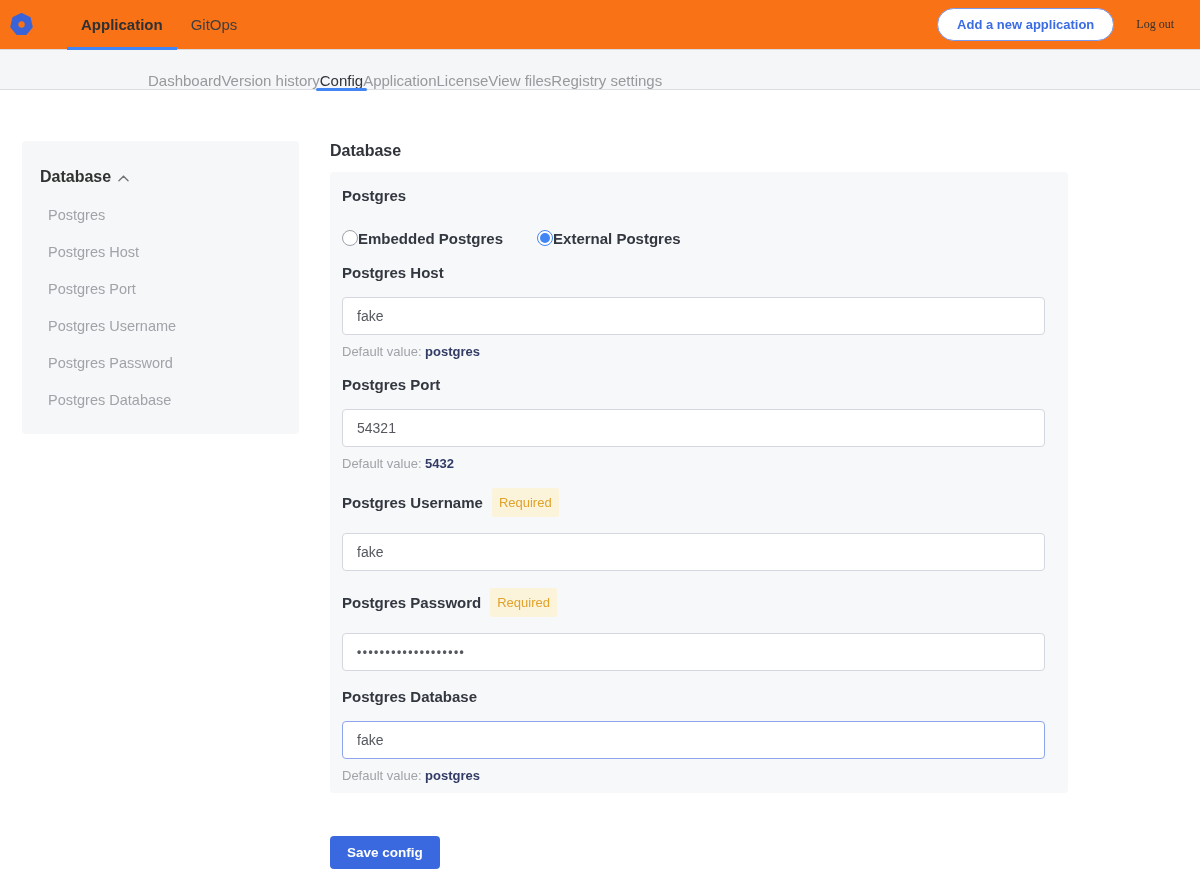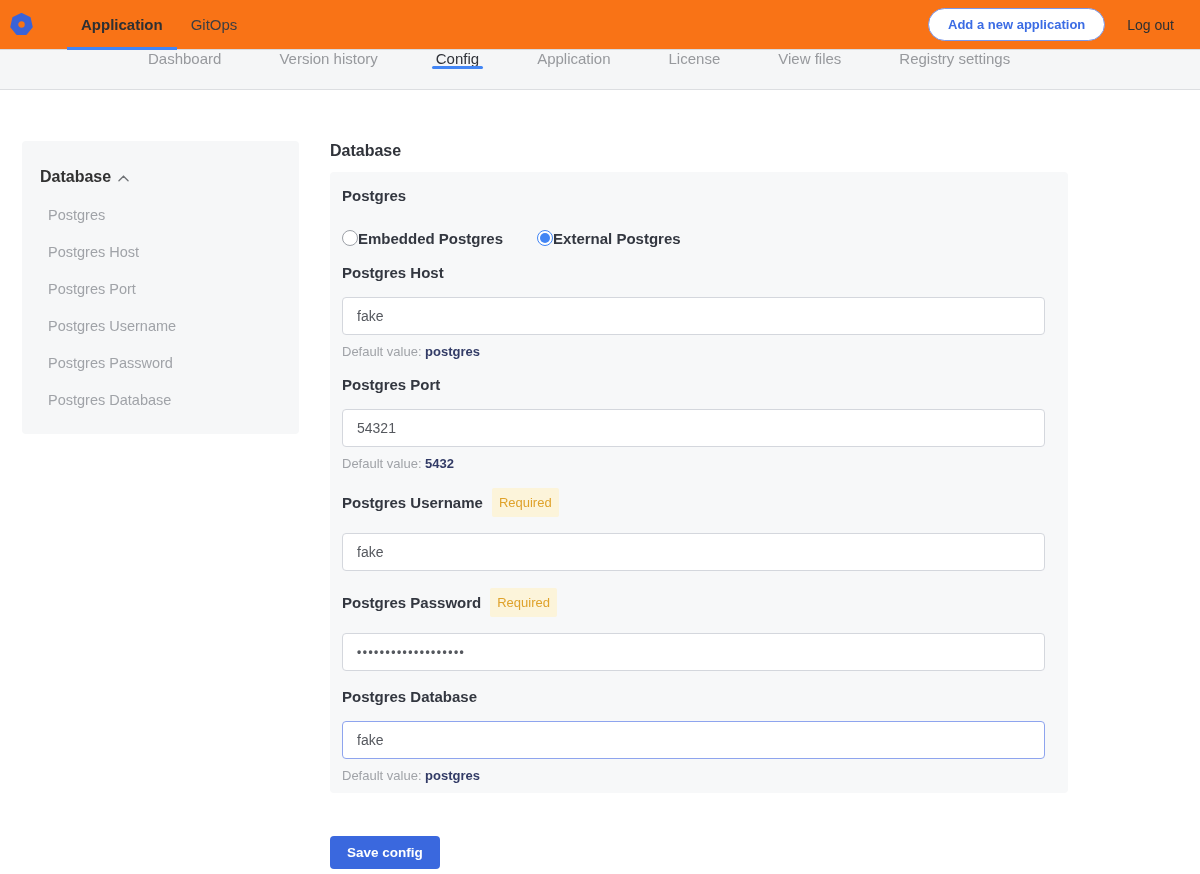--- a/index.html
+++ b/index.html
@@ -13,25 +13,25 @@
   .top-tabs { display: flex; align-items: stretch; margin-left: 22px; }
   .top-tab { display: flex; align-items: center; padding: 0 14px; font-size: 15px;
     color: #3c3e42; font-weight: 500; position: relative; cursor: pointer; }
   .top-tab.active { font-weight: 600; color: #2e3033; }
   .top-tab.active::after { content: ""; position: absolute; left: 0; right: 0;
     bottom: -1px; height: 3px; background: #4285f4; }
   .top-right { margin-left: auto; display: flex; align-items: center; padding-right: 26px; }
   .add-app-btn { border: 1px solid #7a97ea; color: #3b6ce4; background: #fff;
     font-size: 13px; font-weight: 700; padding: 8px 19px; border-radius: 20px;
     cursor: pointer; font-family: "Liberation Sans", sans-serif; }
-  .logout { margin-left: 22px; font-size: 14px; color: #2e3033; cursor: pointer; }
+  .logout { margin-left: 22px; font-size: 12px; color: #2e3033; cursor: pointer; font-family: Liberation Serif, serif; }
 
   
   .sub-nav { height: 40px; background: #f5f6f7; border-bottom: 1px solid #dcdee1;
-    display: flex; align-items: flex-start; padding-left: 148px; gap: 58px; }
+    display: flex; align-items: flex-end; padding-left: 148px; }
   .sub-tab { display: flex; align-items: center; font-size: 15px; color: #97999d;
     position: relative; cursor: pointer; }
   .sub-tab.active { color: #30333a; }
   .sub-tab.active::after { content: ""; position: absolute; left: -4px; right: -4px;
     bottom: -2px; height: 3px; border-radius: 2px; background: #4285f4; }
 
   
   .main { display: flex; padding-top: 51px; align-items: flex-start; }
 
   .sidebar { margin-left: 22px; width: 277px; background: #f6f7f8;

